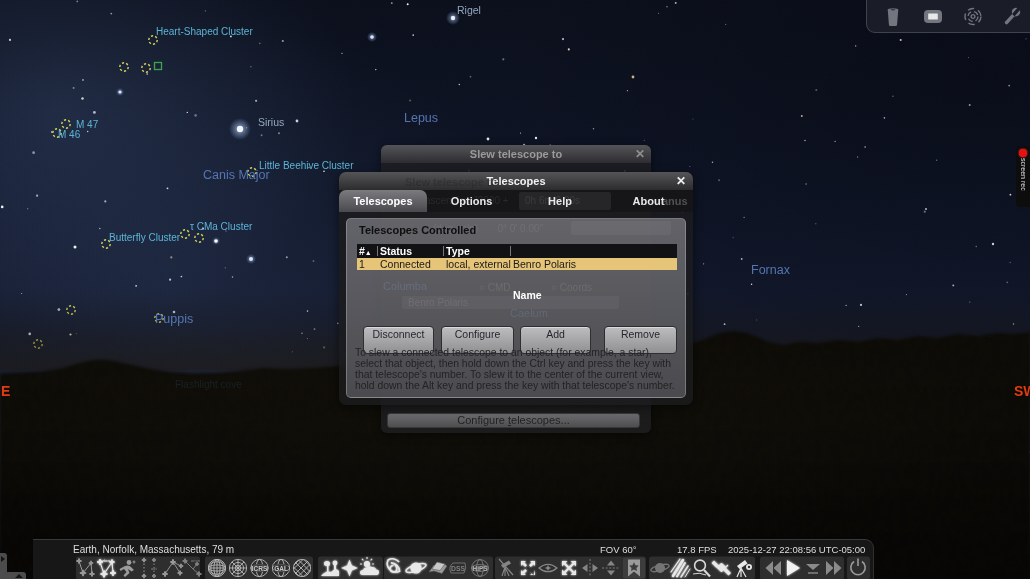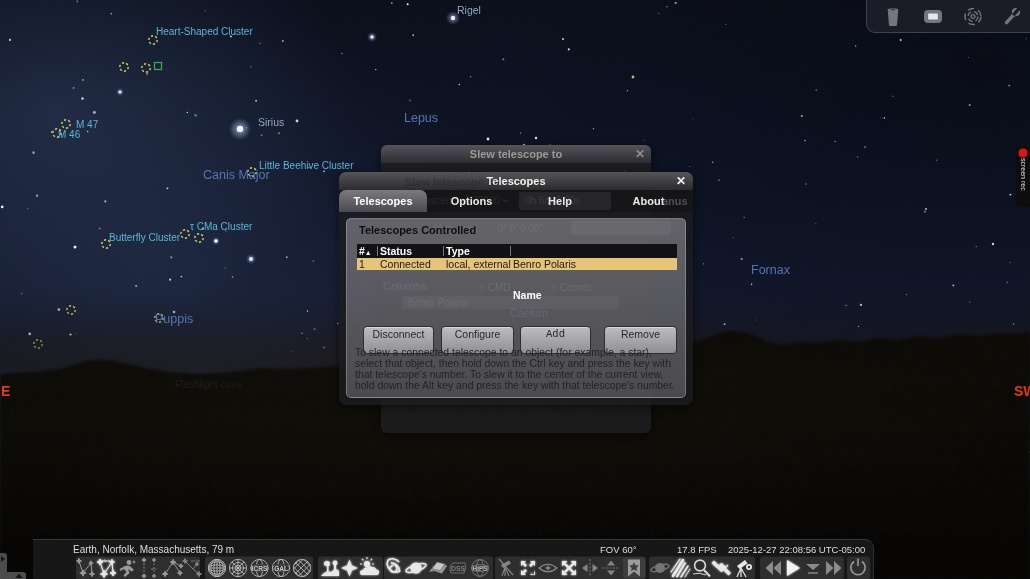--- a/index.html
+++ b/index.html
@@ -345,20 +345,23 @@
 <div class="lbl card" style="left:1px;top:383px">E</div>
 <div class="lbl card" style="left:1014px;top:383px">SW</div>
 <div class="lbl" style="left:175px;top:379px;color:rgba(90,130,170,0.15);font-size:10px">Flashlight cove</div>
 
 <div style="position:absolute;left:381px;top:145px;width:270px;height:288px;
   background:rgba(32,32,35,0.78);border-radius:6px;box-shadow:0 2px 8px rgba(0,0,0,0.45);">
   <div style="height:18px;border-radius:6px 6px 0 0;
     background:linear-gradient(180deg,rgba(88,88,92,0.95),rgba(46,46,50,0.95));
     color:#9a9a9a;font-weight:bold;font-size:11px;text-align:center;line-height:18px;">Slew telescope to</div>
   <div style="position:absolute;right:6px;top:2px;color:#8f8f8f;font-size:12px;font-weight:bold;">✕</div>
+  <div style="position:absolute;left:6px;top:268px;width:253px;height:15px;border-radius:3px;
+    background:linear-gradient(180deg,#6b6b6e,#4e4e50);border:1px solid #38383a;
+    color:#222;font-size:11px;text-align:center;line-height:13px;">Configure <span style="text-decoration:underline">t</span>elescopes...</div>
 </div>
 
 <div style="position:absolute;left:339px;top:172px;width:354px;height:233px;
   background:rgba(28,28,31,0.82);border-radius:7px;box-shadow:0 2px 10px rgba(0,0,0,0.5);">
   <div style="height:18px;border-radius:7px 7px 0 0;
     background:linear-gradient(180deg,#555558,#2c2c2f);
     color:#f2f2f2;font-weight:bold;font-size:11px;text-align:center;line-height:18px;">Telescopes</div>
   <div style="position:absolute;right:7px;top:2px;color:#efefef;font-size:12px;font-weight:bold;">✕</div>
   <div style="position:absolute;left:66px;top:4px;color:rgba(25,25,25,0.30);font-weight:bold;font-size:11px;">Slew telescope to</div>
 
@@ -405,21 +408,21 @@
 
     <div style="position:absolute;left:10px;top:39px;width:320px;height:12px;background:#e6c478;color:#1a1a1a;font-size:10.5px;">
       <div style="position:absolute;left:2px;line-height:12px;">1</div>
       <div style="position:absolute;left:23px;line-height:12px;">Connected</div>
       <div style="position:absolute;left:89px;line-height:12px;">local, external</div>
       <div style="position:absolute;left:156px;line-height:12px;">Benro Polaris</div>
     </div>
 
     <div class="btn" style="position:absolute;left:16px;top:107px;width:71px;">Disconnect</div>
     <div class="btn" style="position:absolute;left:94px;top:107px;width:73px;">Configure</div>
-    <div class="btn" style="position:absolute;left:173px;top:107px;width:71px;font-family:Liberation Mono, monospace;">Add</div>
+    <div class="btn" style="position:absolute;left:173px;top:107px;width:71px;">Add</div>
     <div class="btn" style="position:absolute;left:257px;top:107px;width:73px;">Remove</div>
   </div>
 
   <div style="position:absolute;left:16px;top:176px;width:338px;color:#232325;font-size:10.4px;line-height:10.9px;white-space:nowrap;">
     To slew a connected telescope to an object (for example, a star),<br>
     select that object, then hold down the Ctrl key and press the key with<br>
     that telescope's number. To slew it to the center of the current view,<br>
     hold down the Alt key and press the key with that telescope's number.
   </div>
 </div>

